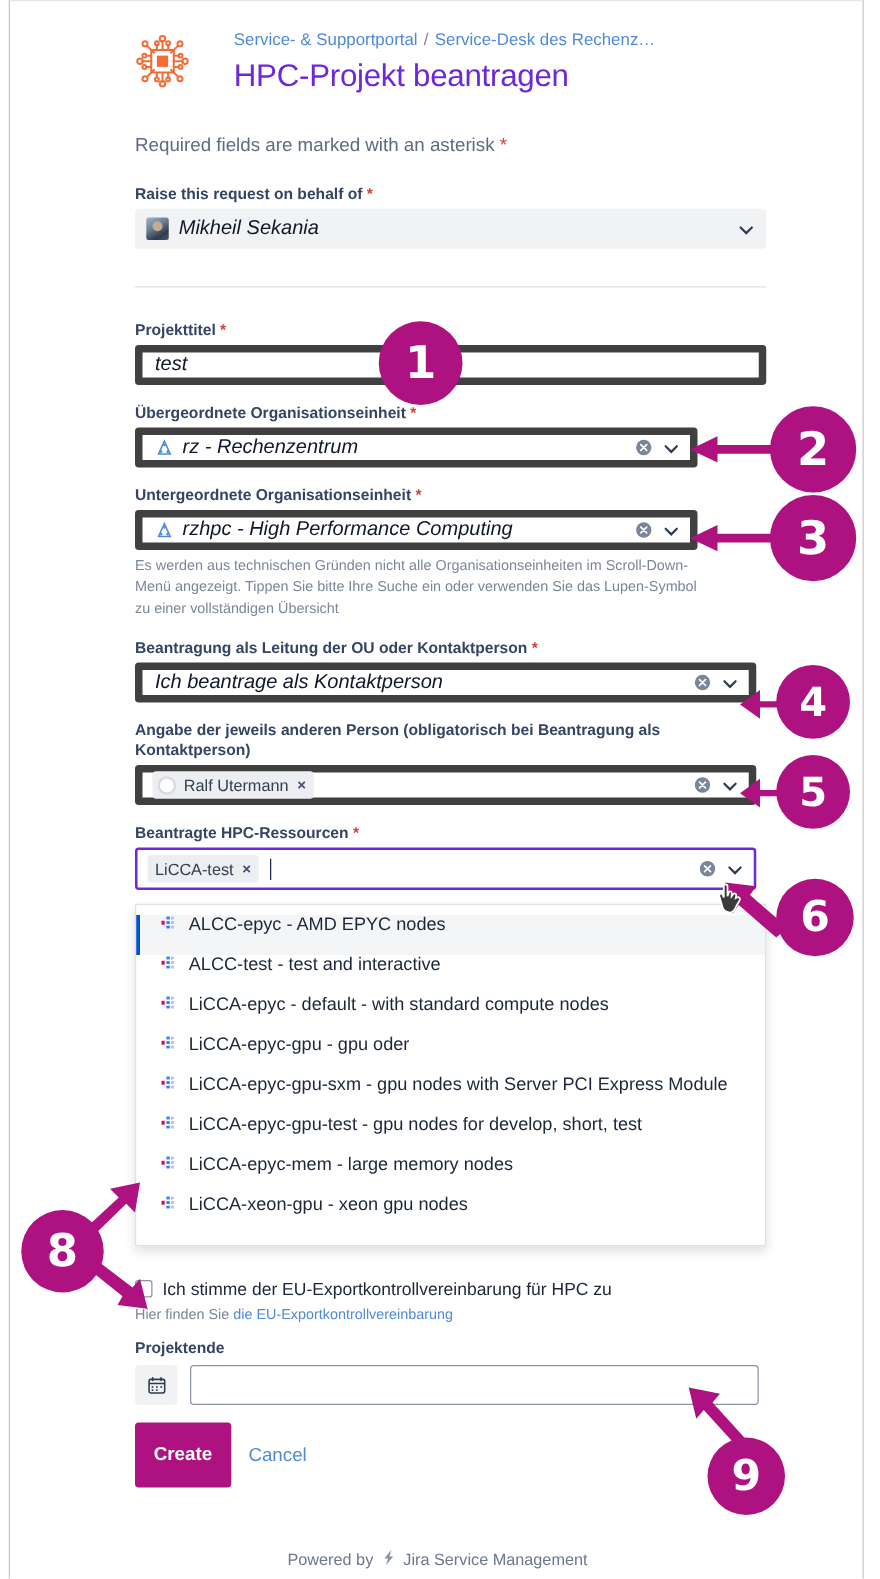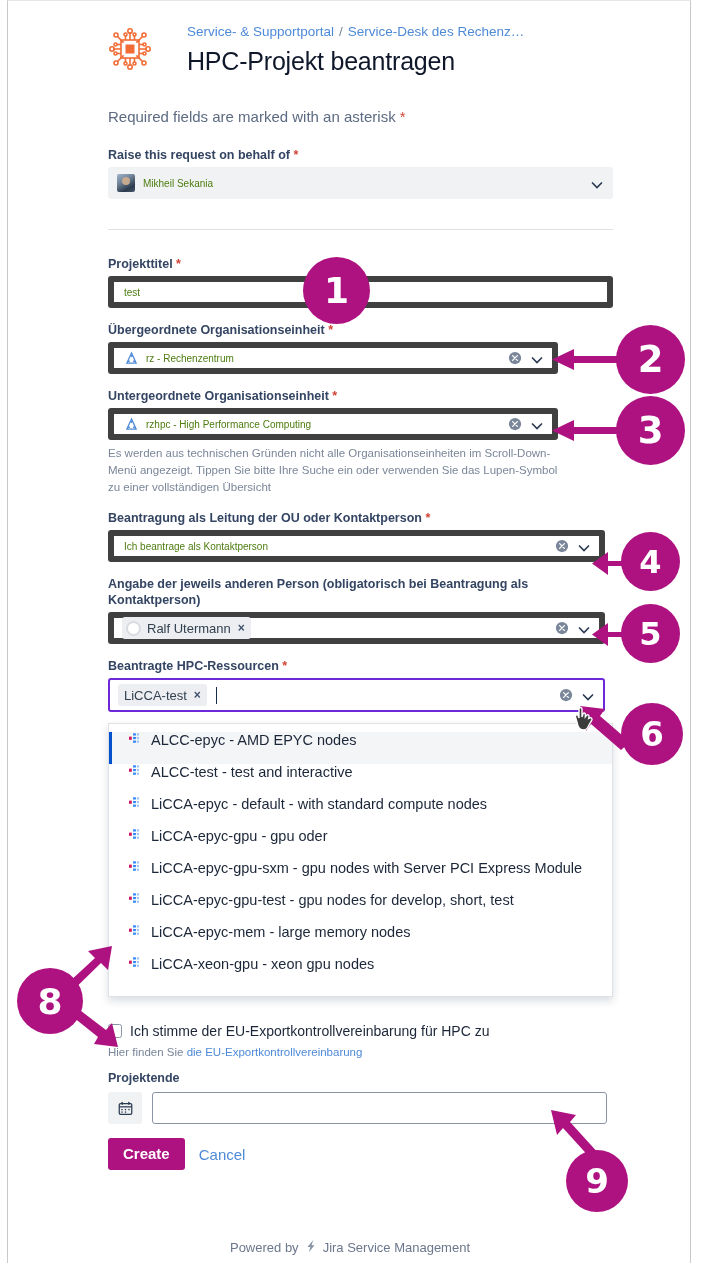--- a/index.html
+++ b/index.html
@@ -34,42 +34,42 @@
 
   
   .hdr{ position:relative; padding-top:22px; }
   .hdr-icon{ position:absolute; left:5px; top:26px; width:44px; height:44px; }
   .hdr-text{ margin-left:84px; }
   .breadcrumb{ font-size:13.5px; line-height:18px; color:#4c89d9; white-space:nowrap; }
   .breadcrumb a{ color:#4e8ad8; text-decoration:none; }
   .crumb-sep{ color:#7a8699; margin:0 5px; }
   .page-title{
     font-size:25px; line-height:34px; font-weight:500;
-    color:#0f172a; margin-top:3px; letter-spacing:-0.2px;
+    color:#6d28d9; margin-top:3px; letter-spacing:-0.2px;
   }
   .required-note{
     font-size:15px; color:#5d6b82; margin-top:30px; margin-left:5px;
   }
   .ast{ color:#d04437; }
 
   
   .field{ margin-top:16px; position:relative; }
   .flabel{
     font-size:12.5px; font-weight:bold; color:#344563;
     margin-bottom:4px; margin-left:5px; line-height:16px;
   }
   .ctl{
     position:relative; margin-left:5px;
     height:32px; border-radius:3px;
     display:flex; align-items:center;
   }
   .ctl.grey{ background:#f1f2f4; border:1px solid #f1f2f4; }
   .ctl.white{ background:#ffffff; border:6px solid #404040; }
   .ctl.focus{ background:#ffffff; border:2px solid #6d28d9; }
-  .ctl-text{ font-size:10px; color:#4d7c0f; padding-left:10px; white-space:nowrap; }
+  .ctl-text{ font-size:16px; color:#0f172a; padding-left:10px; white-space:nowrap;font-style:italic; }
 
   .avatar{
     width:18px; height:18px; margin-left:8px; border-radius:2px;
     background:linear-gradient(150deg,#9fb6cc 0%,#6d7f92 40%,#2c3b4d 75%,#4a5a6b 100%);
     flex:0 0 auto; position:relative; overflow:hidden;
   }
   .avatar:after{
     content:""; position:absolute; left:5px; top:3px; width:8px; height:8px;
     border-radius:50%; background:#c6a98f;
   }
@@ -143,21 +143,21 @@
     display:flex; align-items:center; justify-content:center; flex:0 0 auto;
   }
   .dateinput{
     margin-left:10px; width:455px; height:32px;
     border:1px solid #8a94a6; border-radius:3px; background:#fff;
   }
 
   .btnrow{ display:flex; align-items:center; margin-left:5px; margin-top:14px; }
   .btn-create{
     background:#ad1280; color:#ffffff; font-size:15px; font-weight:bold;
-    padding:7px 15px; border-radius:3px; line-height:18px;text-align:center;
+    padding:17px 15px; border-radius:3px; line-height:18px;text-align:center;
   }
   .btn-cancel{ color:#4e8ad8; font-size:15px; margin-left:14px; }
 
   .footer{
     position:absolute; left:0; top:1238px; width:684px;
     text-align:center; font-size:13px; color:#6b778c;
     display:flex; align-items:center; justify-content:center; gap:5px;
   }
 
   

